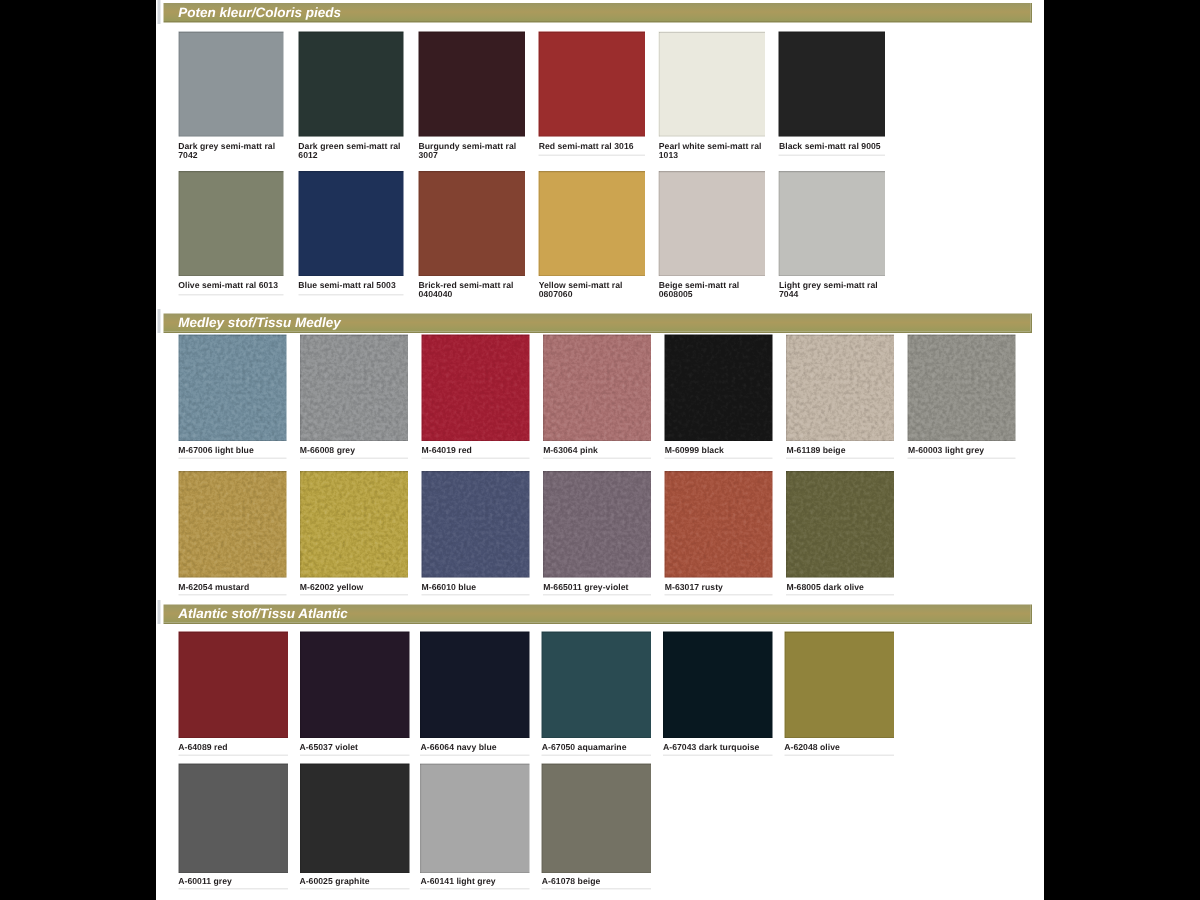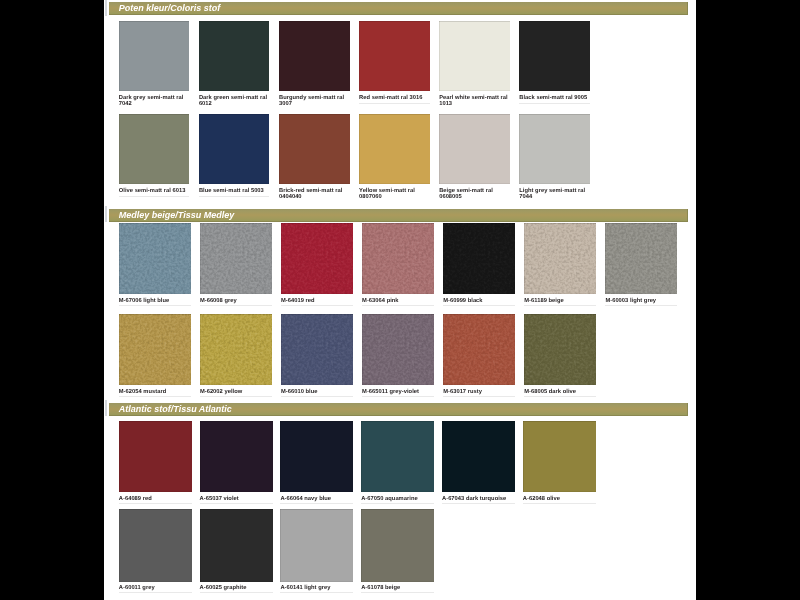--- a/index.html
+++ b/index.html
@@ -43,21 +43,21 @@
         <feMergeNode in="dark"></feMergeNode>
       </feMerge>
     </filter>
   </defs>
 </svg>
 
 <div id="sheet">
   <div class="section">
     <div class="tab" style="top:-0.5px;height:16px"></div>
     <div class="sec-bar" style="top:2px">
-        <div class="sec-title">Poten kleur/Coloris stof</div>
+        <div class="sec-title">Poten kleur/Coloris pieds</div>
       </div>
     <div class="cell" style="left:14.80px;top:21px;width:70.5px">
       <div class="chip" style="width: 70.5px; height: 69.8px; background: rgb(141, 149, 153);"></div>
       <div class="rule" style="top:81.5px;width:70.5px"></div>
       <div class="lab" style="top:74px;width:72.5px">
           <span style="display:block;width:72.5px">Dark grey semi-matt ral 7042</span>
         </div>
     </div>
     <div class="cell" style="left:94.90px;top:21px;width:70.5px">
       <div class="chip" style="width: 70.5px; height: 69.8px; background: rgb(40, 54, 51);"></div>
@@ -133,21 +133,21 @@
       <div class="chip" style="width: 70.5px; height: 69.8px; background: rgb(191, 191, 187);"></div>
       <div class="rule" style="top:81.5px;width:70.5px"></div>
       <div class="lab" style="top:74px;width:72.5px">
           <span style="display:block;width:72.5px">Light grey semi-matt ral 7044</span>
         </div>
     </div>
   </div>
   <div class="section">
     <div class="tab" style="top:206px;height:16px"></div>
     <div class="sec-bar" style="top:208.5px">
-        <div class="sec-title">Medley beige/Tissu Medley</div>
+        <div class="sec-title">Medley stof/Tissu Medley</div>
       </div>
     <div class="cell" style="left:14.80px;top:222.5px;width:72px">
       <div class="chip" style="width: 72px; height: 71.8px; background: rgb(113, 141, 157);">
           <div class="tex" style="filter:url(#weave);opacity:0.229"></div>
         </div>
       <div class="rule" style="top:82.8px;width:72px"></div>
       <div class="lab" style="top:75.3px;width:74px">
           <span style="display:block;width:74px">M-67006 light blue</span>
         </div>
     </div>

